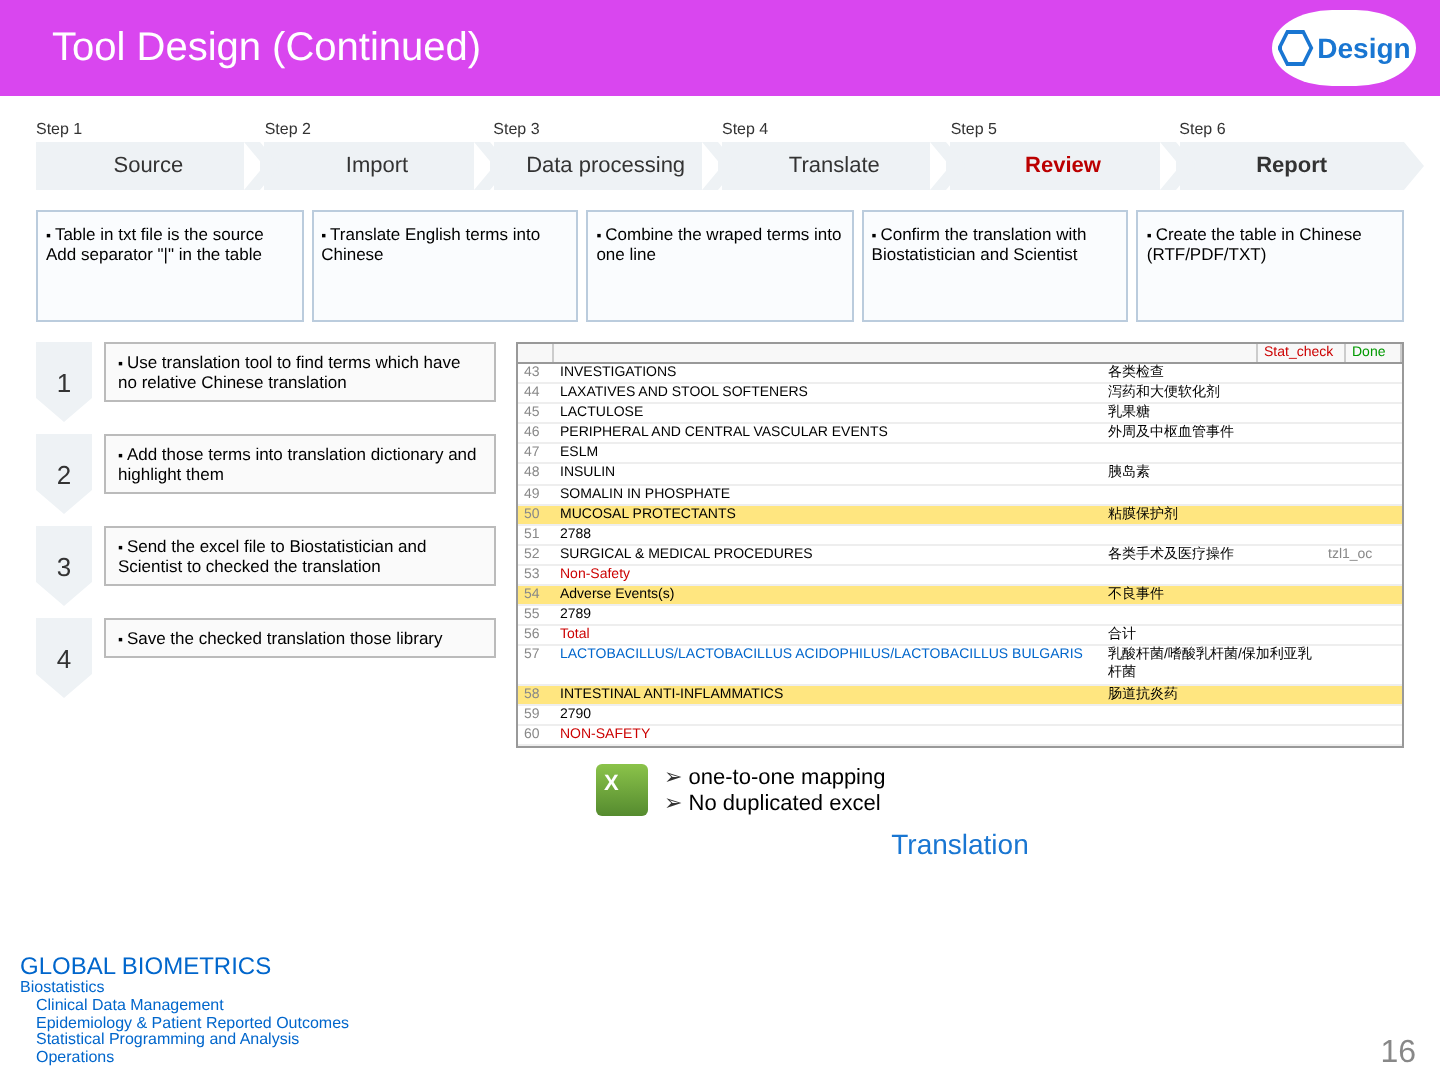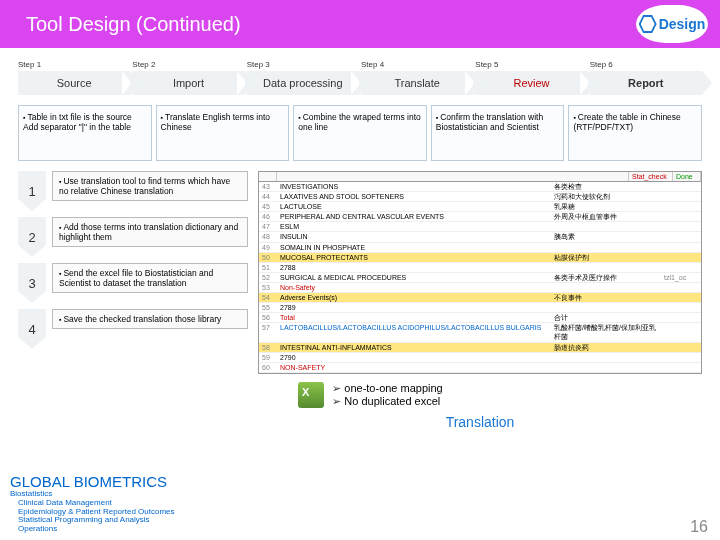--- a/index.html
+++ b/index.html
@@ -9,21 +9,21 @@
   .logo { width: 72px; height: 38px; background: #fff; border-radius: 50%/60%; display: flex; align-items: center; justify-content: center; }
   .logo-inner { color: #1976d2; font-size: 14px; font-weight: bold; display: flex; align-items: center; gap: 2px; }
   .hex { width: 18px; height: 18px; background: #1976d2; clip-path: polygon(25% 0,75% 0,100% 50%,75% 100%,25% 100%,0 50%); position: relative; }
   .hex::after { content:''; position:absolute; inset:2px; background:#fff; clip-path: polygon(25% 0,75% 0,100% 50%,75% 100%,25% 100%,0 50%); }
   .steps-row { display: flex; padding: 12px 18px 4px; gap: 2px; }
   .step { flex: 1; text-align: left; }
   .step-num { font-size: 8px; color: #333; }
   .step-chev { position: relative; background: #eef2f5; height: 24px; display:flex; align-items:center; justify-content:center; font-size: 11px; color:#333; margin-top:2px; }
   .step-chev::before { content:''; position:absolute; left:-10px; top:0; border-top:12px solid transparent; border-bottom:12px solid transparent; border-left:10px solid #fff; }
   .step-chev::after { content:''; position:absolute; right:-10px; top:0; border-top:12px solid transparent; border-bottom:12px solid transparent; border-left:10px solid #eef2f5; z-index:1; }
-  .step:nth-child(5) .step-chev { color:#b00; font-weight:normal; }
+  .step:nth-child(5) .step-chev { color:#b00; font-weight:bold; }
   .step:nth-child(6) .step-chev { font-weight:bold; }
   .desc-row { display:flex; padding: 6px 18px; gap:4px; }
   .desc { flex:1; border:1px solid #bcd; background:#fafcfe; font-size:8.5px; padding:6px 4px; min-height:56px; }
   .bullet::before { content:'▪ '; font-size:7px; }
   .lower { display:flex; padding: 4px 18px 0; gap:10px; }
   .left-col { width: 230px; }
   .sub { display:flex; align-items:flex-start; margin-bottom:6px; gap:6px; }
   .chev-num { width:28px; height:40px; background:#eef2f5; clip-path: polygon(0 0,100% 0,100% 70%,50% 100%,0 70%); display:flex; align-items:center; justify-content:center; font-size:13px; color:#333; flex-shrink:0; }
   .sub-box { border:1px solid #bbb; background:#fafafa; font-size:8.5px; padding:4px 6px; flex:1; }
   .right-col { flex:1; font-size:9px; }
@@ -35,21 +35,21 @@
   .hl-y { background:#ffe680; }
   .hl-r { color:#c00; }
   .hl-b { color:#06c; }
   .map-row { display:flex; align-items:flex-start; gap:8px; margin:8px 0 0 40px; }
   .excel-icon { width:26px; height:26px; background:linear-gradient(#8bc34a,#558b2f); border-radius:3px; position:relative; }
   .excel-icon::after { content:'X'; position:absolute; left:4px; top:4px; color:#fff; font-size:11px; font-weight:bold; }
   .map-list { font-size:11px; }
   .map-list div::before { content:'➢ '; color:#333; }
   .trans-label { text-align:center; color:#1976d2; font-size:14px; margin-top:6px; }
   .footer { position:absolute; bottom:6px; left:10px; font-size:8px; color:#06c; line-height:1.1; }
-  .footer .gb { font-size:15px; }
+  .footer .gb { font-size:12px; }
   .pagenum { position:absolute; bottom:4px; right:12px; font-size:16px; color:#888; }
 </style>
 </head>
 <body>
 
 <div class="header">
   <h1>Tool Design (Continued)</h1>
   <div class="logo">
     <div class="logo-inner">
         <div class="hex"></div>
@@ -99,21 +99,21 @@
     <div class="sub">
         <div class="chev-num">1</div>
         <div class="sub-box"><span class="bullet">Use translation tool to find terms which have no relative Chinese translation</span></div>
       </div>
     <div class="sub">
         <div class="chev-num">2</div>
         <div class="sub-box"><span class="bullet">Add those terms into translation dictionary and highlight them</span></div>
       </div>
     <div class="sub">
         <div class="chev-num">3</div>
-        <div class="sub-box"><span class="bullet">Send the excel file to Biostatistician and Scientist to dataset the translation</span></div>
+        <div class="sub-box"><span class="bullet">Send the excel file to Biostatistician and Scientist to checked the translation</span></div>
       </div>
     <div class="sub">
         <div class="chev-num">4</div>
         <div class="sub-box"><span class="bullet">Save the checked translation those library</span></div>
       </div>
   </div>
   <div class="right-col">
     <div class="tbl">
       <div class="tbl-hdr">
         <div style="width:18px"></div>

